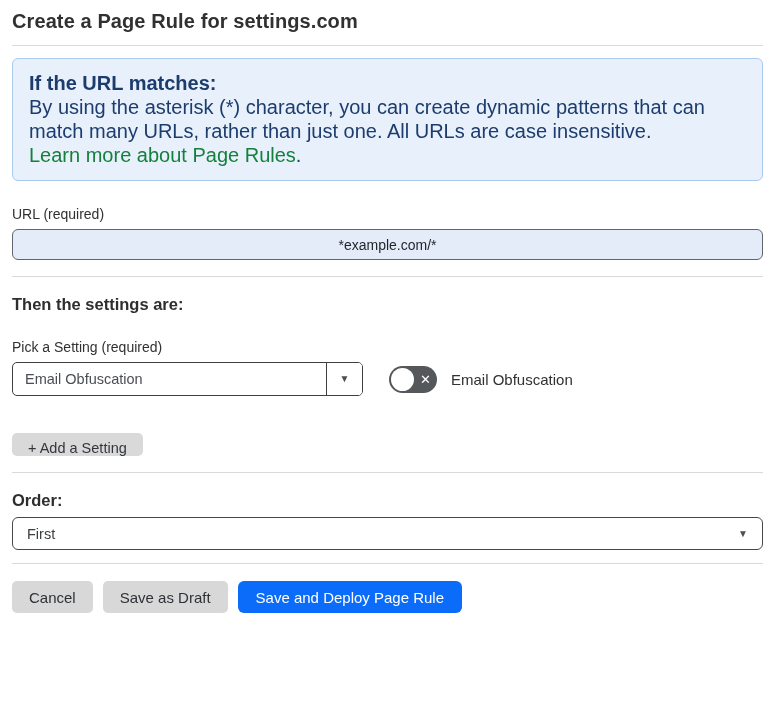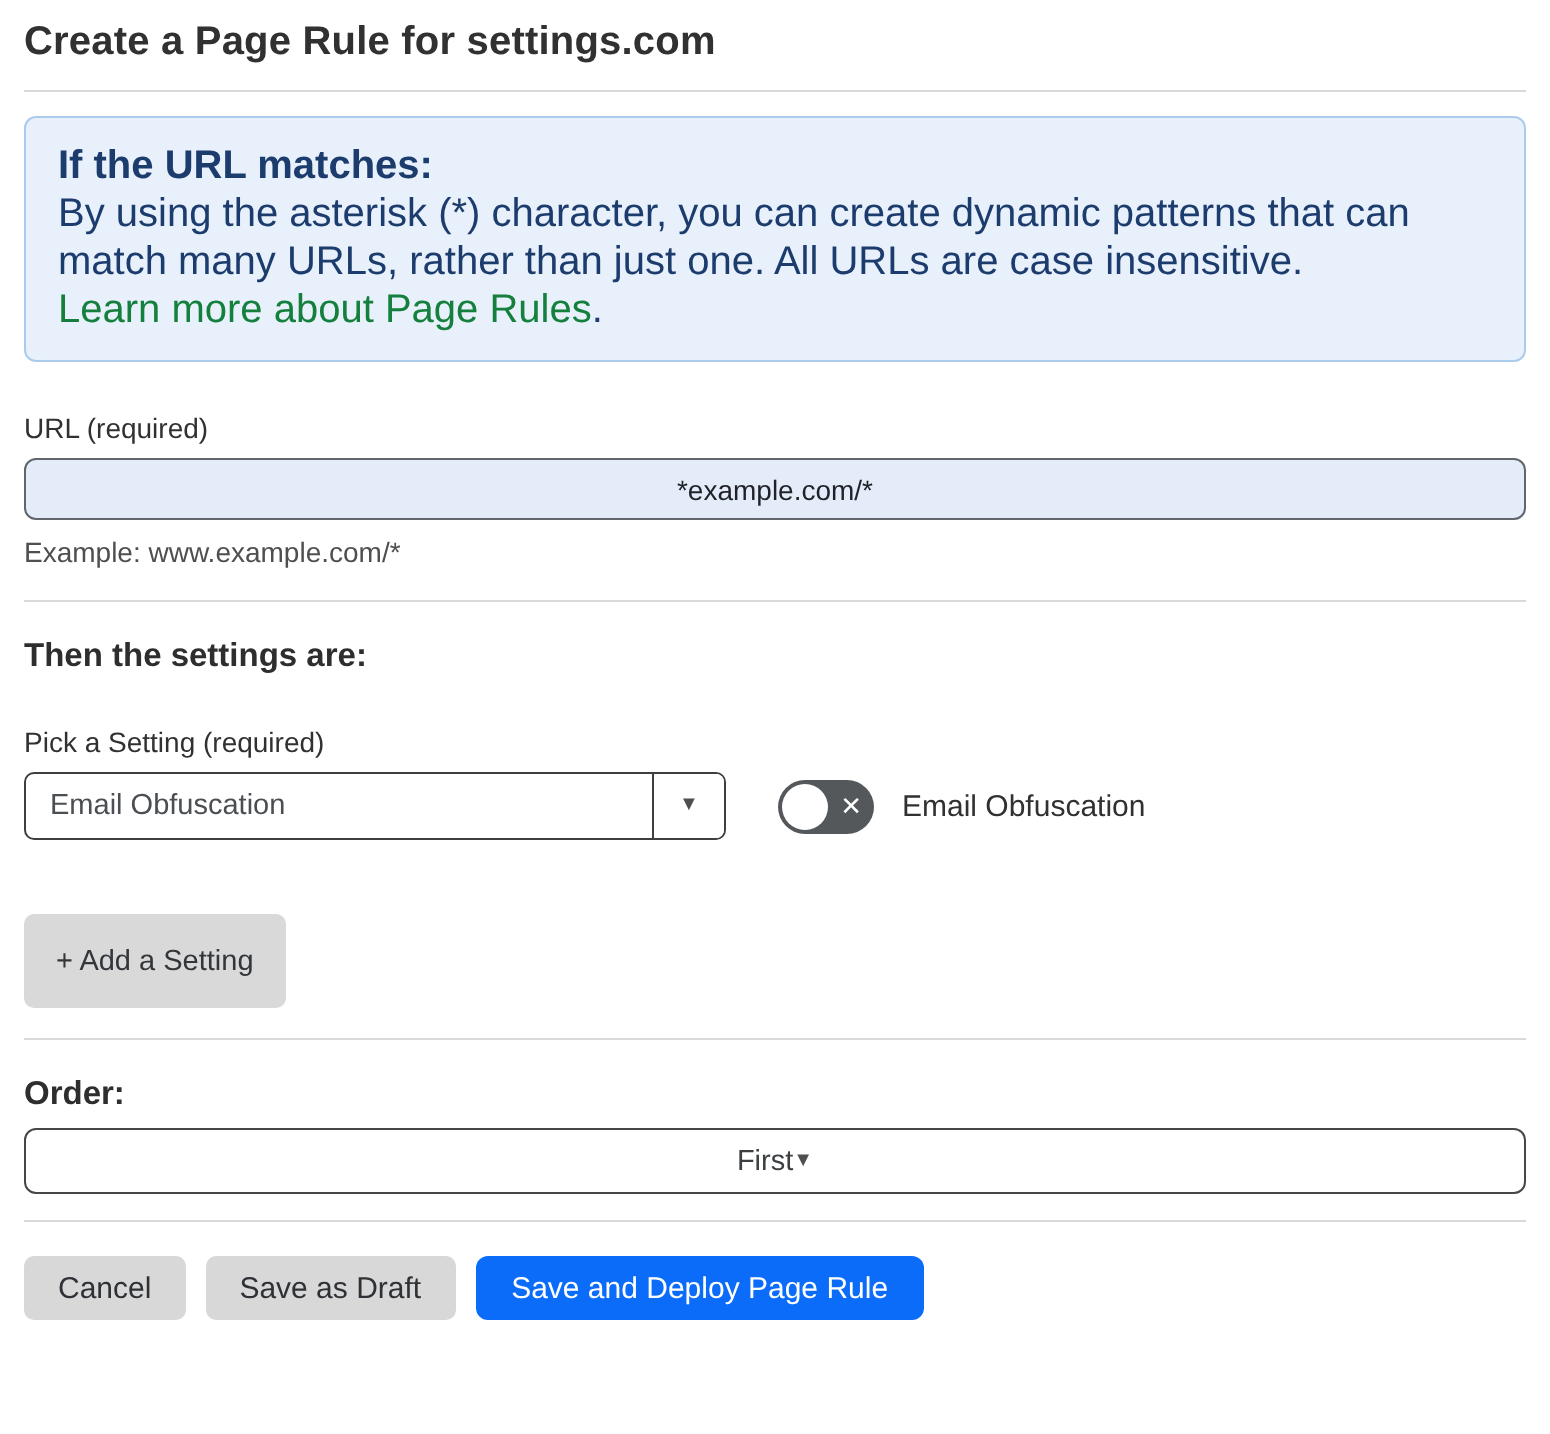--- a/index.html
+++ b/index.html
@@ -146,21 +146,21 @@
   }
   .toggle-label {
     margin-left: 14px;
     font-size: 15px;
     color: #313131;
   }
 
   .add-setting-btn {
     margin-top: 37px;
     display: inline-block;
-    height: 47px;
+    height: 23px;
     line-height: 30px;
     padding: 0 16px;
     background: #d9d9d9;
     border: none;
     border-radius: 5px;
     font-family: "Liberation Sans", "DejaVu Sans", sans-serif;
     font-size: 14.5px;
     color: #33373c;
     cursor: pointer;
   }
@@ -169,21 +169,21 @@
   
   .order-select {
     margin-top: 7px;
     width: 100%;
     height: 33px;
     background: #ffffff;
     border: 1px solid #474747;
     border-radius: 6px;
     display: flex;
     align-items: center;
-    justify-content: center;
+    justify-content: space-between;
     padding: 0 14px;
     cursor: pointer;
   }
   .order-select .select-value {
     font-size: 14.5px;
     color: #3c4043;
   }
   .order-help {
     margin-top: 8px;
     font-size: 14.5px;
@@ -229,21 +229,20 @@
   <hr class="divider top">
 
   <div class="info-box">
     <div class="info-heading">If the URL matches:</div>
     <div class="info-body">By using the asterisk (*) character, you can create dynamic patterns that can match many URLs, rather than just one. All URLs are case insensitive.</div>
     <div><a class="info-link">Learn more about Page Rules</a><span>.</span></div>
   </div>
 
   <div class="field-label">URL (required)</div>
   <input class="url-input" type="text" value="*example.com/*" style="">
-  <div class="helper-text">Example: www.example.com/*</div>
 
   <hr class="divider after-url">
 
   <div class="section-heading">Then the settings are:</div>
 
   <div class="field-label">Pick a Setting (required)</div>
 
   <div class="setting-row">
     <div class="setting-select">
       <div class="select-value">Email Obfuscation</div>

